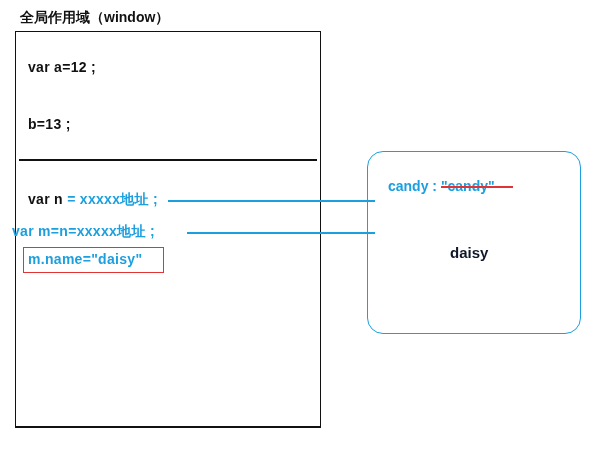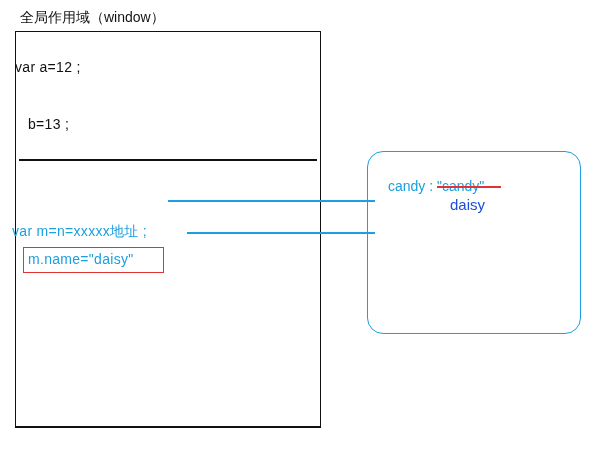--- a/index.html
+++ b/index.html
@@ -3,25 +3,26 @@
 <meta charset="utf-8">
 <style>
   html, body { margin: 0; padding: 0; background: #ffffff; }
   body { font-family: "Liberation Sans", "DejaVu Sans", sans-serif; }
   .stage {
     position: relative;
     width: 606px;
     height: 460px;
     background: #ffffff;
     overflow: hidden;
+    font-weight: bold;
   }
   .abs { position: absolute; white-space: nowrap; }
   .txt-black { color: #111111; }
   .txt-blue  { color: #1C9FDE; }
-  .txt-red   { color: #1d4ed8; }
+  .txt-red   { color: #0f172a; margin-top: 48px; }
   .code {
     font-size: 14px;
     letter-spacing: 0.3px;
     line-height: 16px;
   }
   .page-title {
     left: 20px; top: 9px;
     font-size: 14px;
     color: #111111;
   }
@@ -30,21 +31,21 @@
     width: 304px; height: 394px;
     border: 1px solid #111111;
     border-bottom-width: 2px;
     background: transparent;
   }
   .scope-divider {
     left: 19px; top: 159px;
     width: 298px; height: 2px;
     background: #111111;
   }
-  .line-a { left: 15px; top: 59px; }
+  .line-a { left: 28px; top: 59px; }
   .line-b { left: 28px; top: 84px; }
   .line-c { left: 28px; top: 116px; }
   .line-n { left: 28px; top: 191px; }
   .line-m { left: 12px; top: 223px; text-align: center; }
   .highlight-box {
     left: 23px; top: 247px;
     width: 139px; height: 24px;
     border: 1px solid #E13434;
   }
   .highlight-box .code { position: absolute; left: 4px; top: 3px; }
@@ -87,20 +88,23 @@
 
   <div class="abs page-title">全局作用域（window）</div>
 
   <div class="abs scope-box"></div>
 
   <div class="abs code txt-black line-a">var a=12 ;</div>
   <div class="abs code txt-black line-c">b=13 ;</div>
 
   <div class="abs scope-divider"></div>
 
+  <div class="abs code line-n">
+    <span class="txt-black">var n</span><span class="txt-blue"> = xxxxx地址 ;</span>
+  </div>
 
   <div class="abs code txt-blue line-m">var m=n=xxxxx地址 ;</div>
 
   <div class="abs highlight-box">
     <span class="code txt-blue">m.name="daisy"</span>
   </div>
 
   <div class="abs connector connector-n"></div>
   <div class="abs connector connector-m"></div>
 

